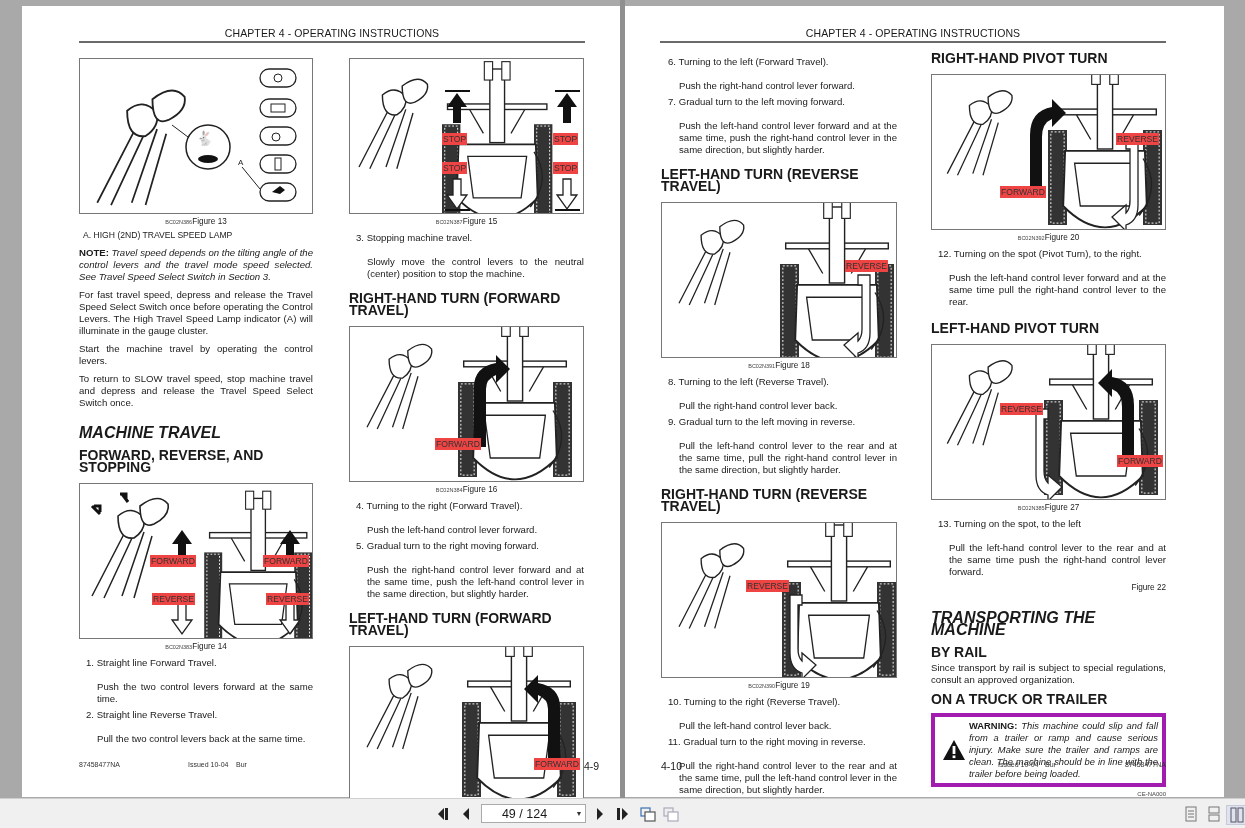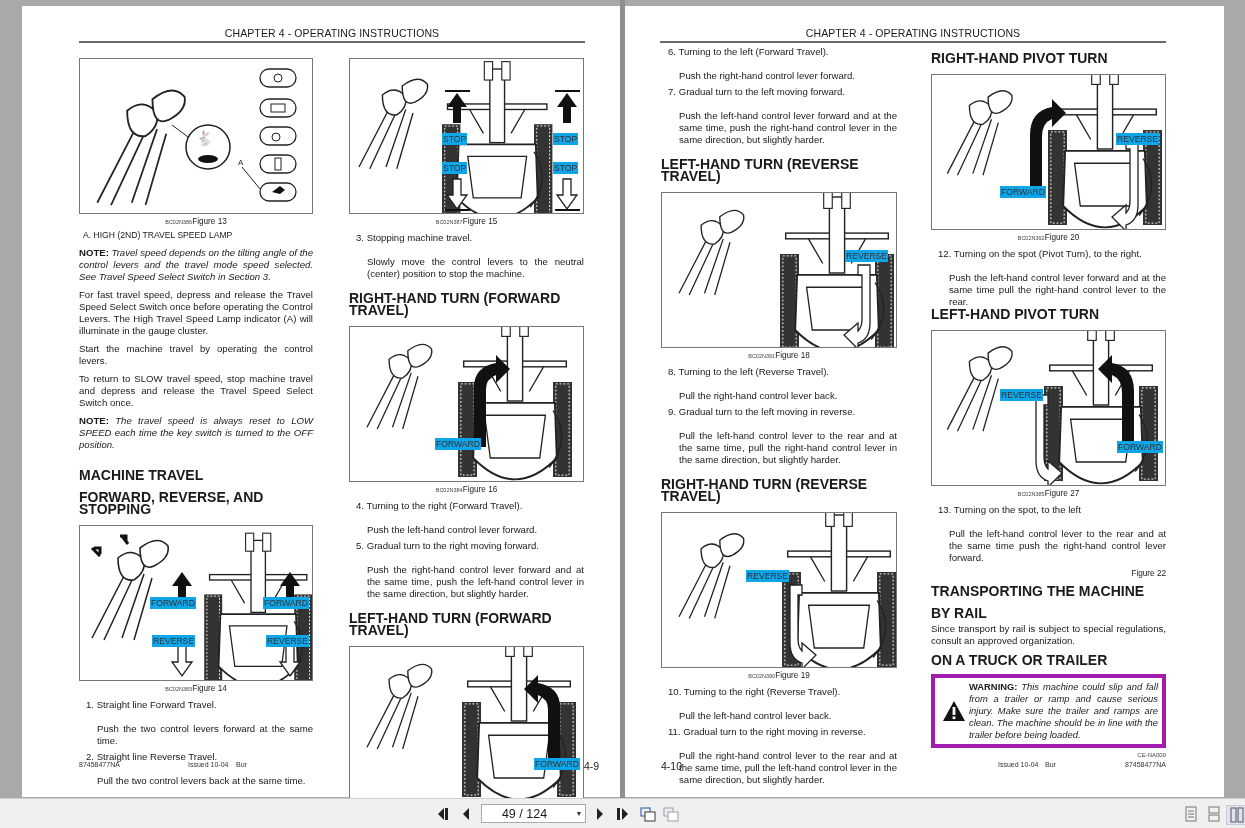--- a/index.html
+++ b/index.html
@@ -10,30 +10,30 @@
   .gutter { position:absolute; left:620px; top:0; width:5px; height:798px; background:#8f8f8f; }
   .hdr { position:absolute; top:21px; font-size:10.5px; text-align:center; letter-spacing:0.1px; }
   .hdr-rule { position:absolute; top:35px; height:2px; background:#6a6a6a; }
   .col { position:absolute; font-size:9.6px; line-height:12px; }
   .fig { position:relative; border:1px solid #777; background:#fff; box-sizing:border-box; overflow:hidden; }
   .figcap { display:flex; justify-content:center; align-items:flex-end; font-size:8.2px; margin-top:2px; color:#222; }
   .figcap .code { font-size:5.5px; color:#444; }
   .p { margin:6px 0 0 0; text-align:justify; }
   .step { margin:4px 0 0 7px; }
   .sub { margin:12px 0 0 18px; text-align:justify; }
-  .h2 { font-weight:bold; font-size:14px; margin-top:14px; }
+  .h2 { font-weight:bold; font-size:16px; margin-top:14px;font-style:italic; }
   .h3 { font-weight:bold; font-size:14px; margin-top:10px; }
   .note-label { font-weight:bold; font-style:normal; }
   .italic { font-style:italic; }
   .ftr { position:absolute; font-size:7px; color:#333; }
   .pgno { position:absolute; font-size:10.5px; }
   .warn { border:4px solid #a21caf; margin-top:8px; display:flex; padding:3px 4px; font-size:9.4px; line-height:12px; }
   .warn .tri { width:30px; display:flex; align-items:center; justify-content:center; }
   .warn-code { text-align:right; font-size:6px; color:#444; margin-top:1px; }
-  .lbl { position:absolute; font-size:8.6px; color:#333; background:#0ea5e9; padding:0 1px; }
+  .lbl { position:absolute; font-size:8.6px; color:#333; background:#ef4444; padding:0 1px; }
   
   .toolbar { position:absolute; left:0; top:798px; width:1245px; height:30px; background:#f0f0f0; border-top:1px solid #cfcfcf; }
   .tb-btn { position:absolute; top:6px; width:18px; height:18px; display:flex; align-items:center; justify-content:center; cursor:pointer; }
   .pagebox { position:absolute; left:481px; top:5px; width:105px; height:19px; border:1px solid #aaa; background:#fff; box-sizing:border-box; font-size:12.5px; display:flex; align-items:center; }
   .pagebox span.v { flex:1; text-align:center; padding-right:6px; }
   .pagebox .dd { width:12px; font-size:7px; text-align:center; color:#333; }
   .view-sel { background:#dfe3ee; border:1px solid #c5cbdb; }
 </style>
 </head>
 <body>
@@ -102,23 +102,20 @@
       <span class="code">BC02N386</span>
       <span>Figure 13</span>
     </div>
     <div style="margin:1px 0 0 4px; font-size:8.6px;">A.  HIGH (2ND) TRAVEL SPEED LAMP</div>
     <div class="p">
       <span class="note-label">NOTE:</span><span class="italic"> Travel speed depends on the tilting angle of the control levers and the travel mode speed selected. See Travel Speed Select Switch in Section 3.</span>
     </div>
     <div class="p">For fast travel speed, depress and release the Travel Speed Select Switch once before operating the Control Levers. The High Travel Speed Lamp indicator (A) will illuminate in the gauge cluster.</div>
     <div class="p">Start the machine travel by operating the control levers.</div>
     <div class="p">To return to SLOW travel speed, stop machine travel and depress and release the Travel Speed Select Switch once.</div>
-    <div class="p">
-      <span class="note-label">NOTE:</span><span class="italic"> The travel speed is always reset to LOW SPEED each time the key switch is turned to the OFF position.</span>
-    </div>
     <div class="h2" style="margin-top:18px;">MACHINE TRAVEL</div>
     <div class="h3">FORWARD, REVERSE, AND STOPPING</div>
     <div class="fig" style="width:234px; height:156px; margin-top:10px;">
       <svg width="232" height="154">
         <use href="#levers" x="2" y="2"></use>
         <path d="M20 30 l-8 -8 M14 22 l6 0 l0 6" stroke="#111" stroke-width="3" fill="none"></path>
         <path d="M48 18 l-6 -8 M40 10 l6 0 l0 6" stroke="#111" stroke-width="3" fill="none"></path>
         <use href="#excavator" x="118" y="10" transform="scale(0.9) translate(20 6)"></use>
         <use href="#arrow-up-solid" x="92" y="46"></use>
         <use href="#arrow-up-solid" x="200" y="46"></use>
@@ -200,21 +197,21 @@
   <div class="ftr" style="left:57px; top:755px;">87458477NA</div>
   <div class="ftr" style="left:166px; top:755px;">Issued 10-04</div>
   <div class="ftr" style="left:214px; top:755px;">Bur</div>
   <div class="pgno" style="left:562px; top:754px;">4-9</div>
 </div>
 
 <div id="page-right" class="page">
   <div class="hdr" style="left:35px; width:506px;">CHAPTER 4 - OPERATING INSTRUCTIONS</div>
   <div class="hdr-rule" style="left:35px; width:506px;"></div>
 
-  <div class="col" style="left:36px; top:40px; width:236px;">
+  <div class="col" style="left:36px; top:50px; width:236px;">
     <div class="step" style="margin-top:0;">6.  Turning to the left (Forward Travel).</div>
     <div class="sub">Push the right-hand control lever forward.</div>
     <div class="step">7.  Gradual turn to the left moving forward.</div>
     <div class="sub">Push the left-hand control lever forward and at the same time, push the right-hand control lever in the same direction, but slightly harder.</div>
     <div class="h3" style="margin-top:12px;">LEFT-HAND TURN (REVERSE TRAVEL)</div>
     <div class="fig" style="width:236px; height:156px; margin-top:10px;">
       <svg width="234" height="154">
         <use href="#levers" x="10" y="8" transform="scale(0.85)"></use>
         <use href="#excavator" x="0" y="0" transform="translate(118 4) scale(0.95)"></use>
         <path d="M196 72 L208 72 L208 130 Q208 146 196 150 L196 156 L182 142 L196 130 L196 138 Q200 134 200 126 L200 82 L196 82 Z" fill="#fff" stroke="#222" stroke-width="1.3"></path>
@@ -259,39 +256,39 @@
       </svg>
       <span class="lbl" style="left:68px; top:111px;">FORWARD</span>
       <span class="lbl" style="left:184px; top:58px;">REVERSE</span>
     </div>
     <div class="figcap">
       <span class="code">BC02N392</span>
       <span>Figure 20</span>
     </div>
     <div class="step">12.  Turning on the spot (Pivot Turn), to the right.</div>
     <div class="sub">Push the left-hand control lever forward and at the same time pull the right-hand control lever to the rear.</div>
-    <div class="h3" style="margin-top:0;">LEFT-HAND PIVOT TURN</div>
+    <div class="h3" style="margin-top:14px;">LEFT-HAND PIVOT TURN</div>
     <div class="fig" style="width:235px; height:156px; margin-top:10px;">
       <svg width="233" height="154">
         <use href="#levers" x="8" y="6" transform="scale(0.85)"></use>
         <use href="#excavator" x="0" y="0" transform="translate(112 -2) scale(0.95)"></use>
         <path d="M202 120 L202 60 Q202 36 180 32 L180 24 L166 38 L180 52 L180 44 Q190 48 190 62 L190 120 Z" fill="#111"></path>
         <path d="M104 64 L116 64 L116 74 L112 74 L112 126 Q112 134 116 138 L116 130 L130 142 L116 156 L116 150 Q104 146 104 130 Z" fill="#fff" stroke="#222" stroke-width="1.3"></path>
       </svg>
       <span class="lbl" style="left:68px; top:58px;">REVERSE</span>
       <span class="lbl" style="left:185px; top:110px;">FORWARD</span>
     </div>
     <div class="figcap">
       <span class="code">BC02N385</span>
       <span>Figure 27</span>
     </div>
     <div class="step">13.  Turning on the spot, to the left</div>
     <div class="sub">Pull the left-hand control lever to the rear and at the same time push the right-hand control lever forward.</div>
     <div style="text-align:right; font-size:8.2px; margin-top:4px;">Figure 22</div>
-    <div class="h2" style="margin-top:5px;">TRANSPORTING THE MACHINE</div>
+    <div class="h2" style="margin-top:18px;">TRANSPORTING THE MACHINE</div>
     <div class="h3">BY RAIL</div>
     <div class="p" style="margin-top:4px;">Since transport by rail is subject to special regulations, consult an approved organization.</div>
     <div class="h3" style="margin-top:7px;">ON A TRUCK OR TRAILER</div>
     <div class="warn">
       <div class="tri">
         <svg width="24" height="22">
             <path d="M12 1 L23 21 L1 21 Z" fill="#111"></path>
             <rect x="10.6" y="7" width="2.8" height="8" fill="#fff"></rect>
             <rect x="10.6" y="16.5" width="2.8" height="2.6" fill="#fff"></rect>
           </svg>

